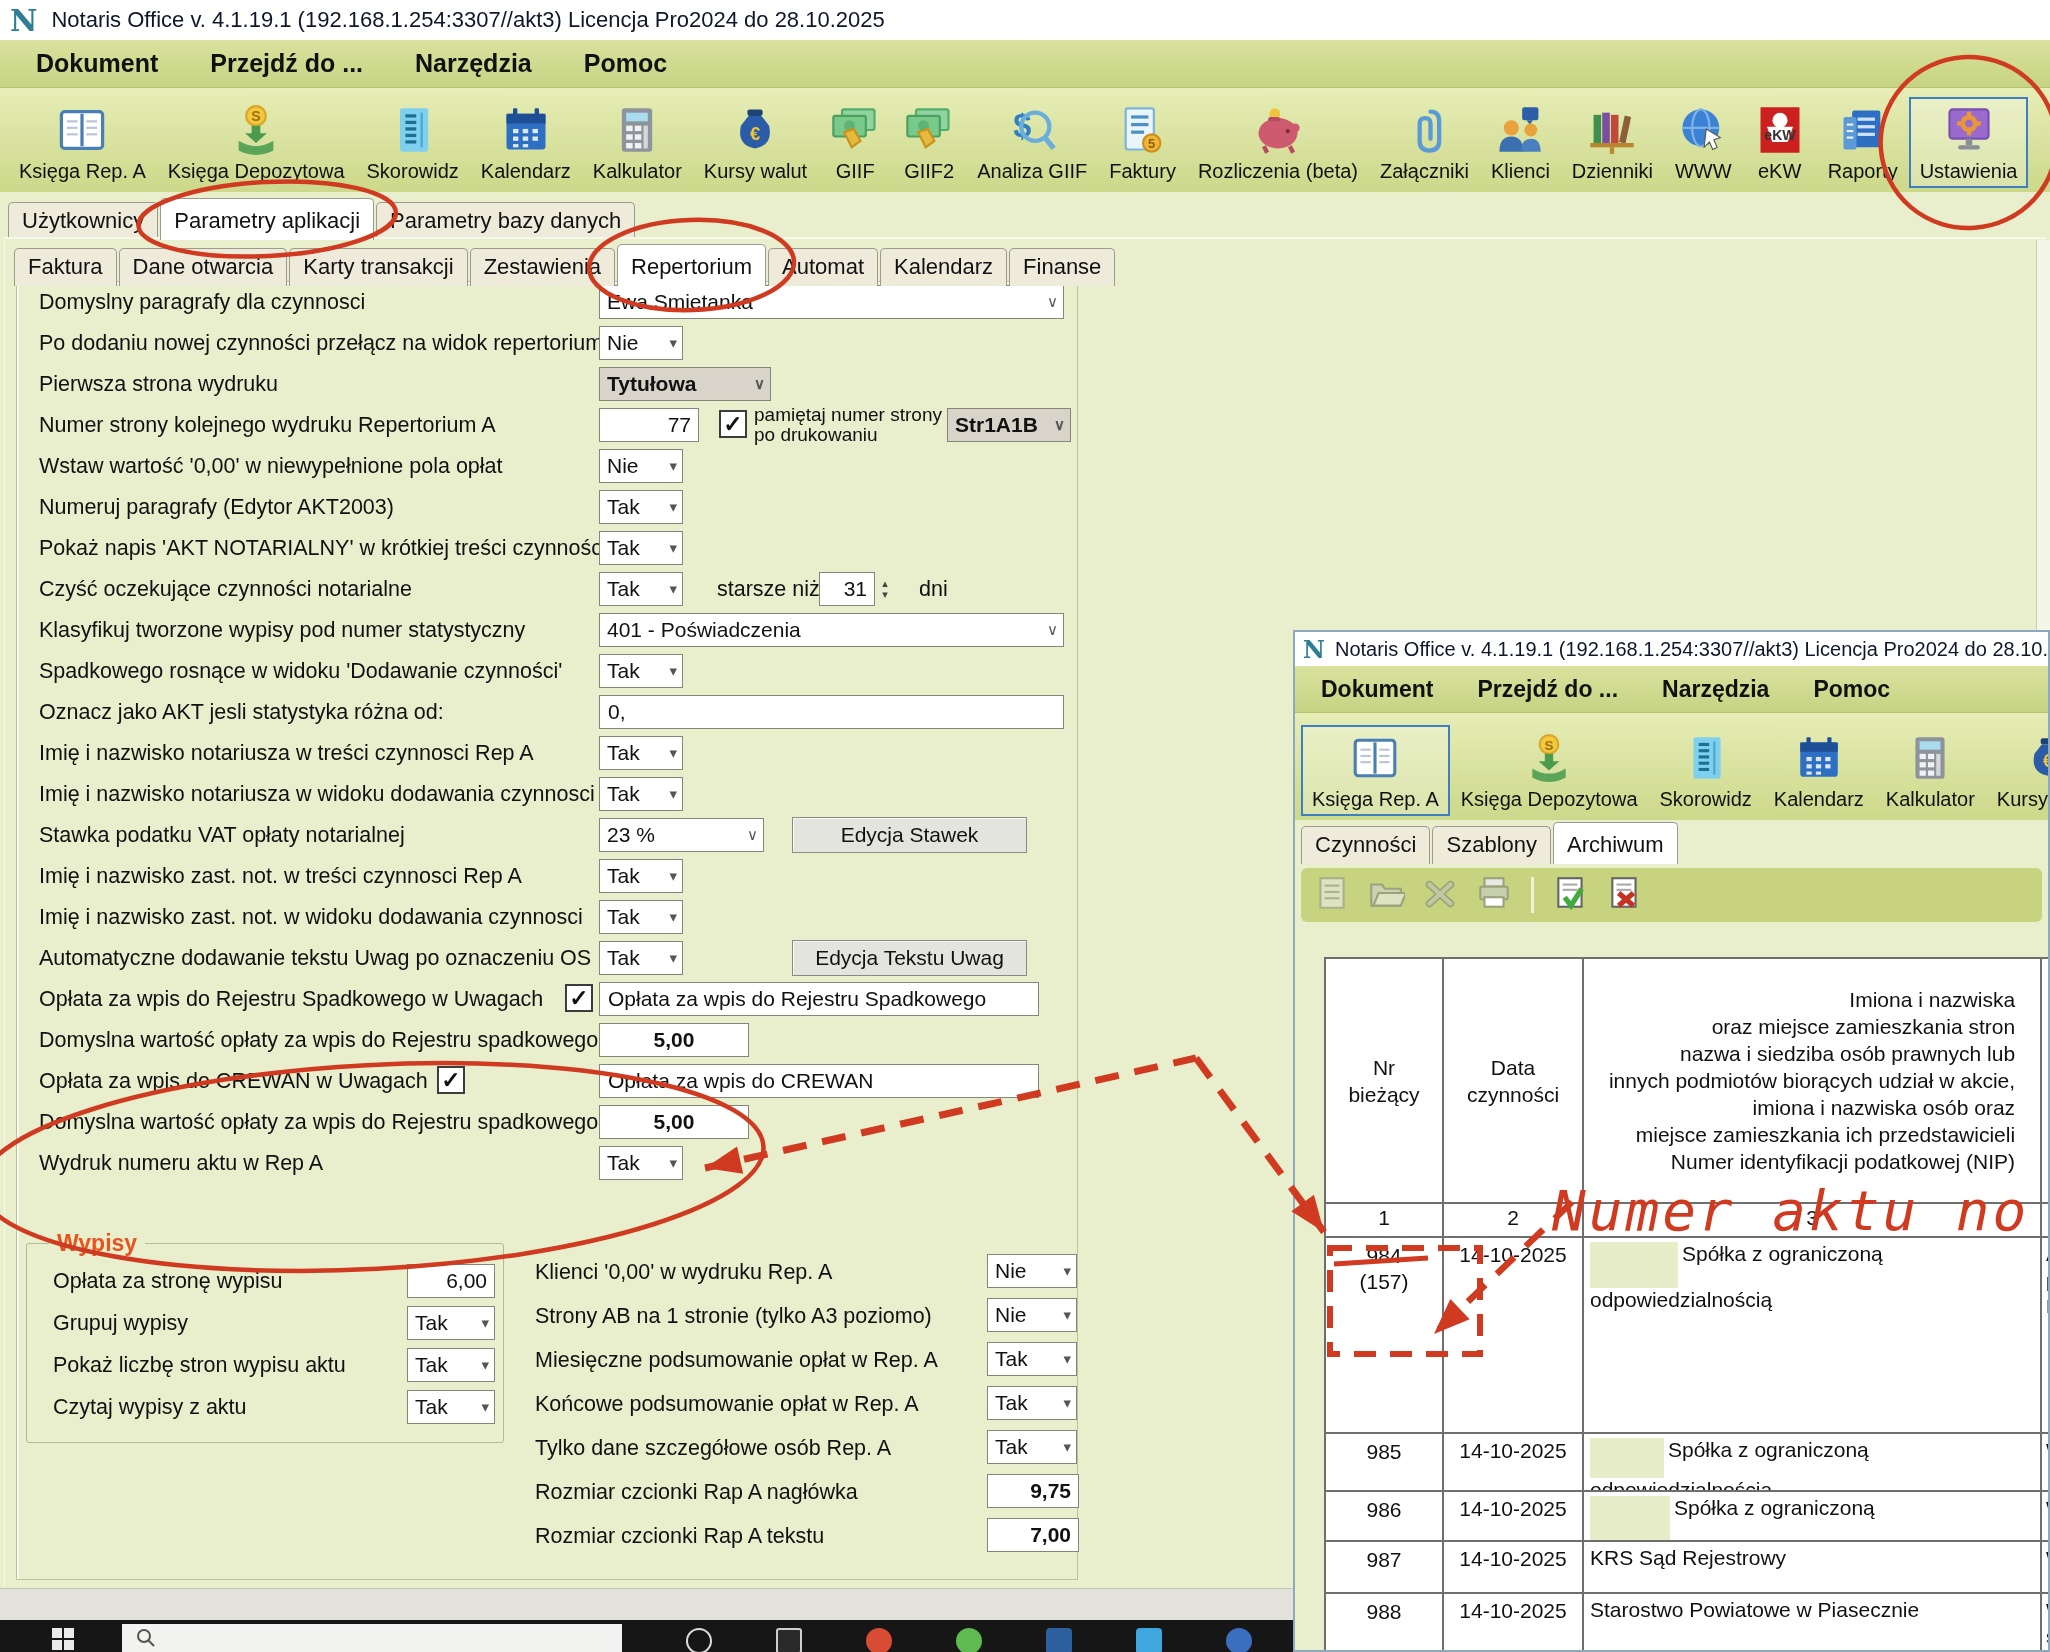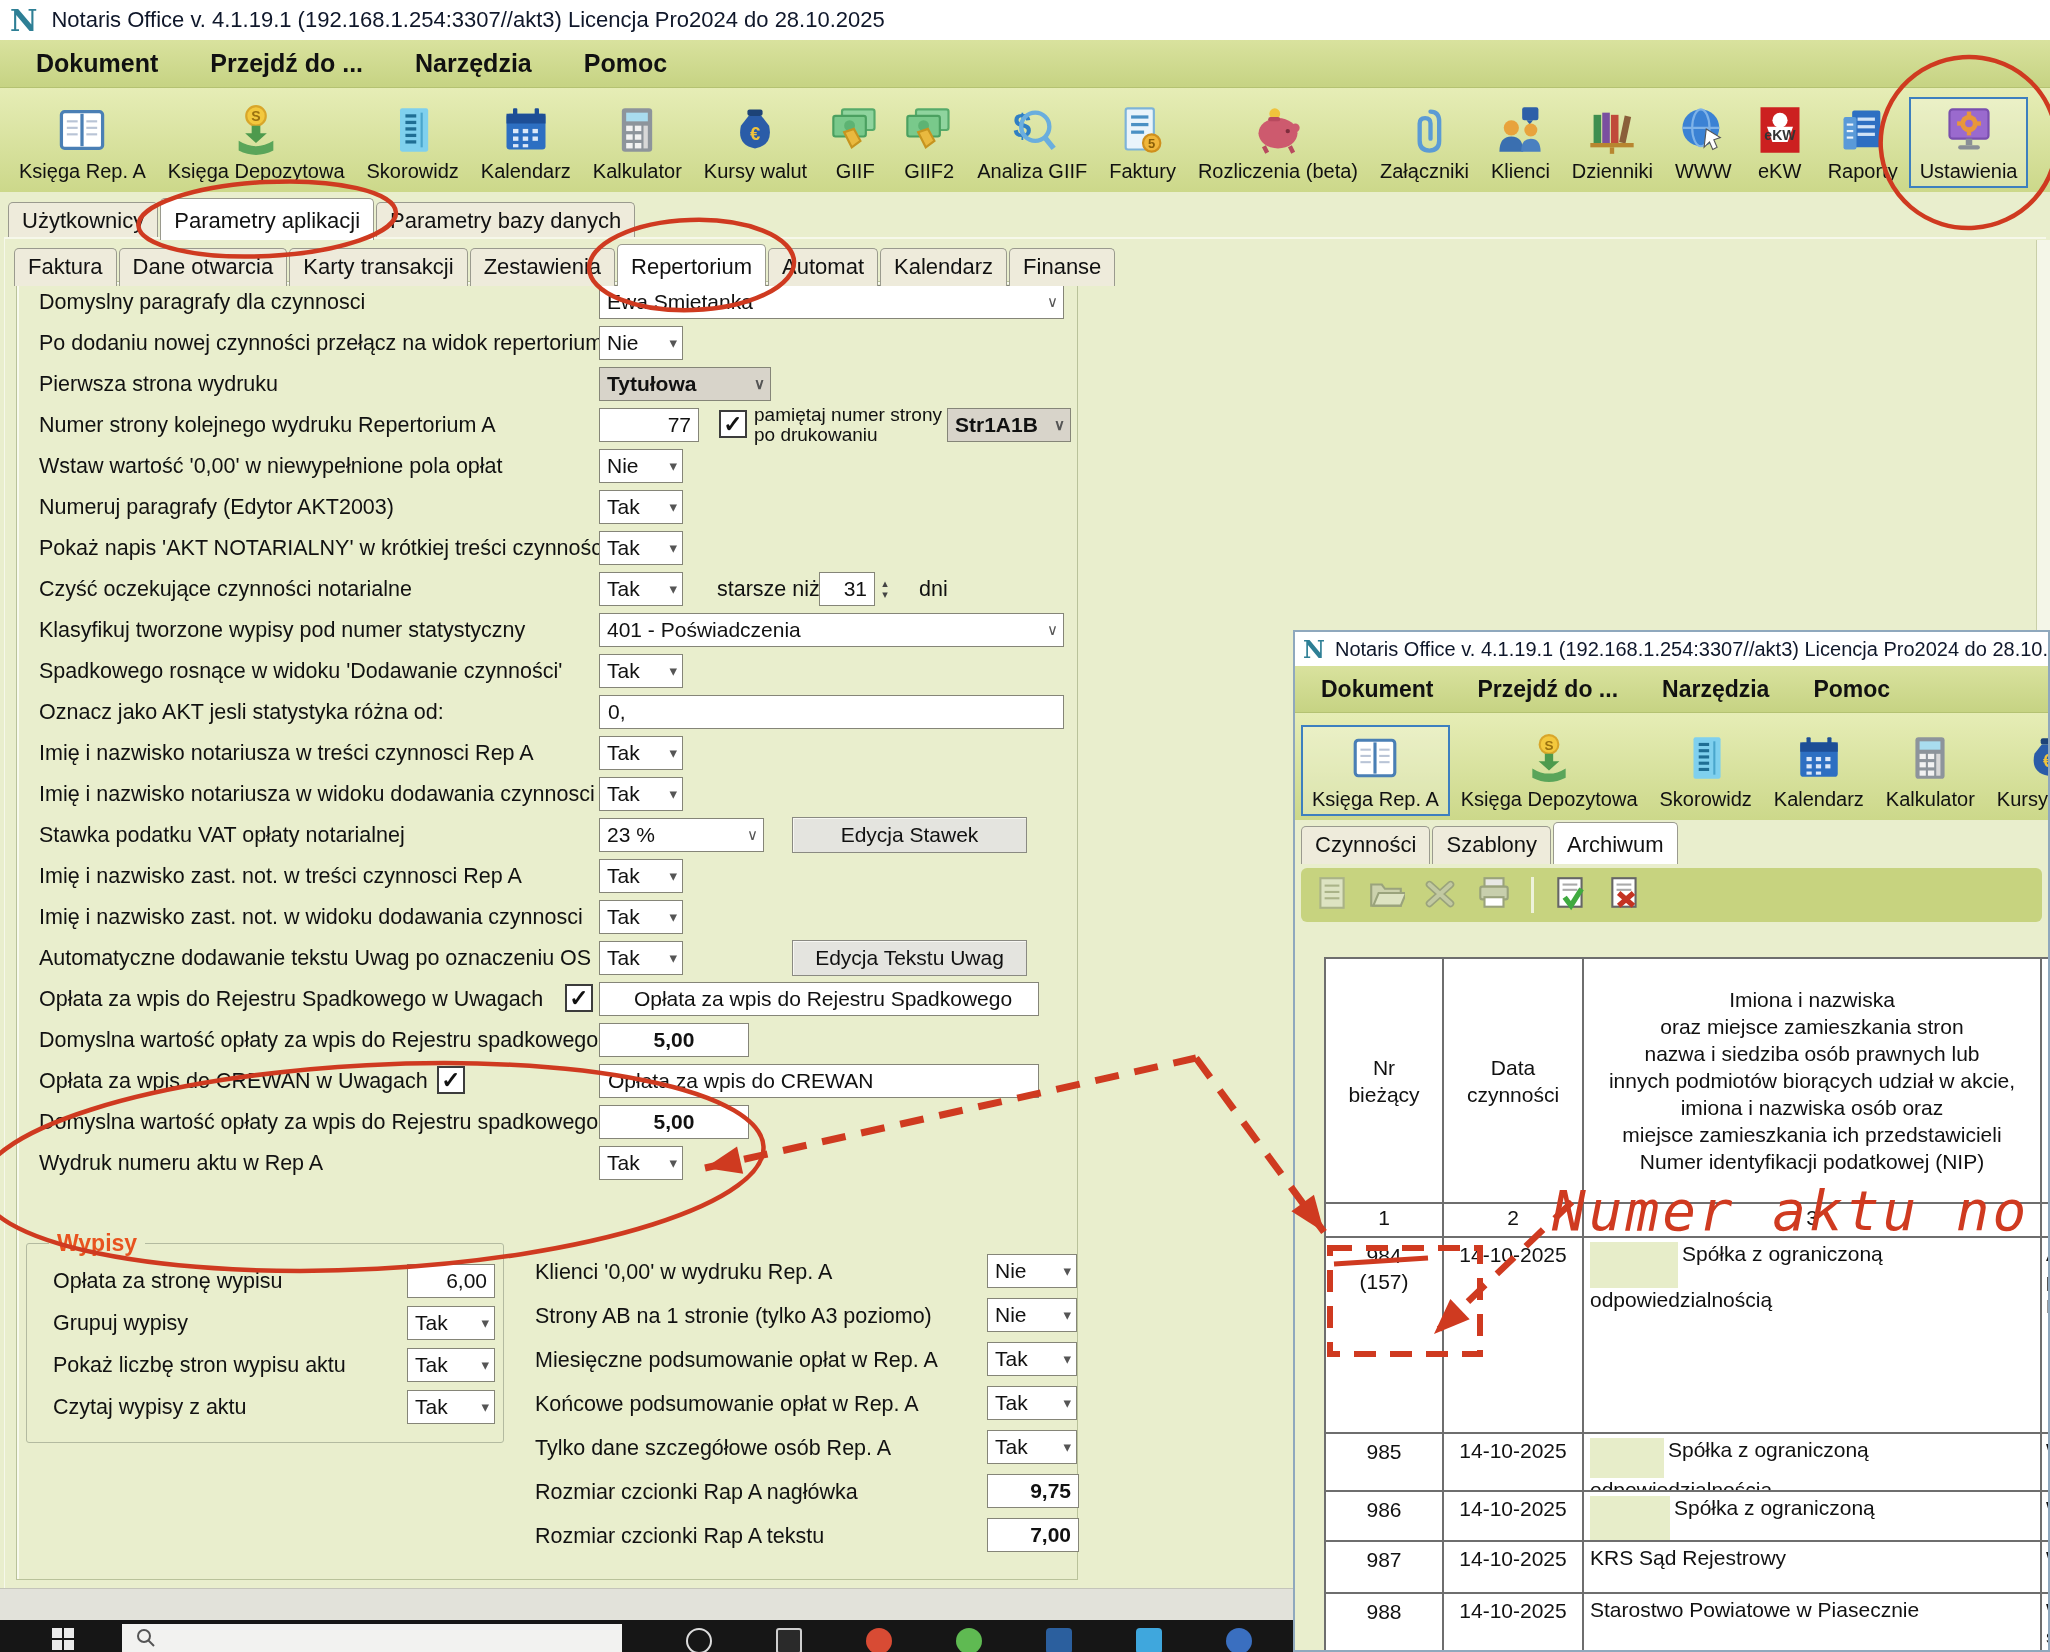--- a/index.html
+++ b/index.html
@@ -525,21 +525,21 @@
       <span class="flabel">Automatyczne dodawanie tekstu Uwag po oznaczeniu OS</span>
       <div class="ctl combo" style="width: 84px;">
         <span>Tak</span>
         <span class="arr">▾</span>
       </div>
       <div class="ctl btn" style="left: 775px; width: 235px; height: 36px; top: 2px;">Edycja Tekstu Uwag</div>
     </div>
     <div class="frow" id="frow17">
       <span class="flabel">Opłata za wpis do Rejestru Spadkowego w Uwagach</span>
       <div class="chk" style="left: 548px;">✓</div>
-      <div class="ctl txt" style="left: 582px; width: 440px; justify-content: center;">
+      <div class="ctl txt" style="left: 582px; width: 440px;">
         <span>Opłata za wpis do Rejestru Spadkowego</span>
       </div>
     </div>
     <div class="frow" id="frow18">
       <span class="flabel">Domyslna wartość opłaty za wpis do Rejestru spadkowego</span>
       <div class="ctl money" style="left: 582px; width: 150px;">
         <span>5,00</span>
       </div>
     </div>
     <div class="frow" id="frow19">
@@ -819,21 +819,21 @@
           </g>
           <path d="M12 18 l14 12 M26 18 l-14 12" stroke="#c43322" stroke-width="5"></path>
         </svg></span>
     </div>
   <div class="w2table" id="w2table">
       <div class="trow first" style="height: 243px;">
         <div class="tcell hdr c0" style="width: 116px;">Nr
 bieżący</div>
         <div class="tcell hdr c1" style="width: 140px;">Data
 czynności</div>
-        <div class="tcell hdr c2" style="width: 458px;">Imiona i nazwiska
+        <div class="tcell hdr c2" style="width: 458px; text-align: right;">Imiona i nazwiska
 oraz miejsce zamieszkania stron
 nazwa i siedziba osób prawnych lub
 innych podmiotów biorących udział w akcie,
 imiona i nazwiska osób oraz
 miejsce zamieszkania ich przedstawicieli
 Numer identyfikacji podatkowej (NIP)</div>
         <div class="tcell hdr c3" style="width: 30px;"></div>
       </div>
       <div class="trow " style="height: 34px;">
         <div class="tcell numcell c0" style="width: 116px;">1</div>

